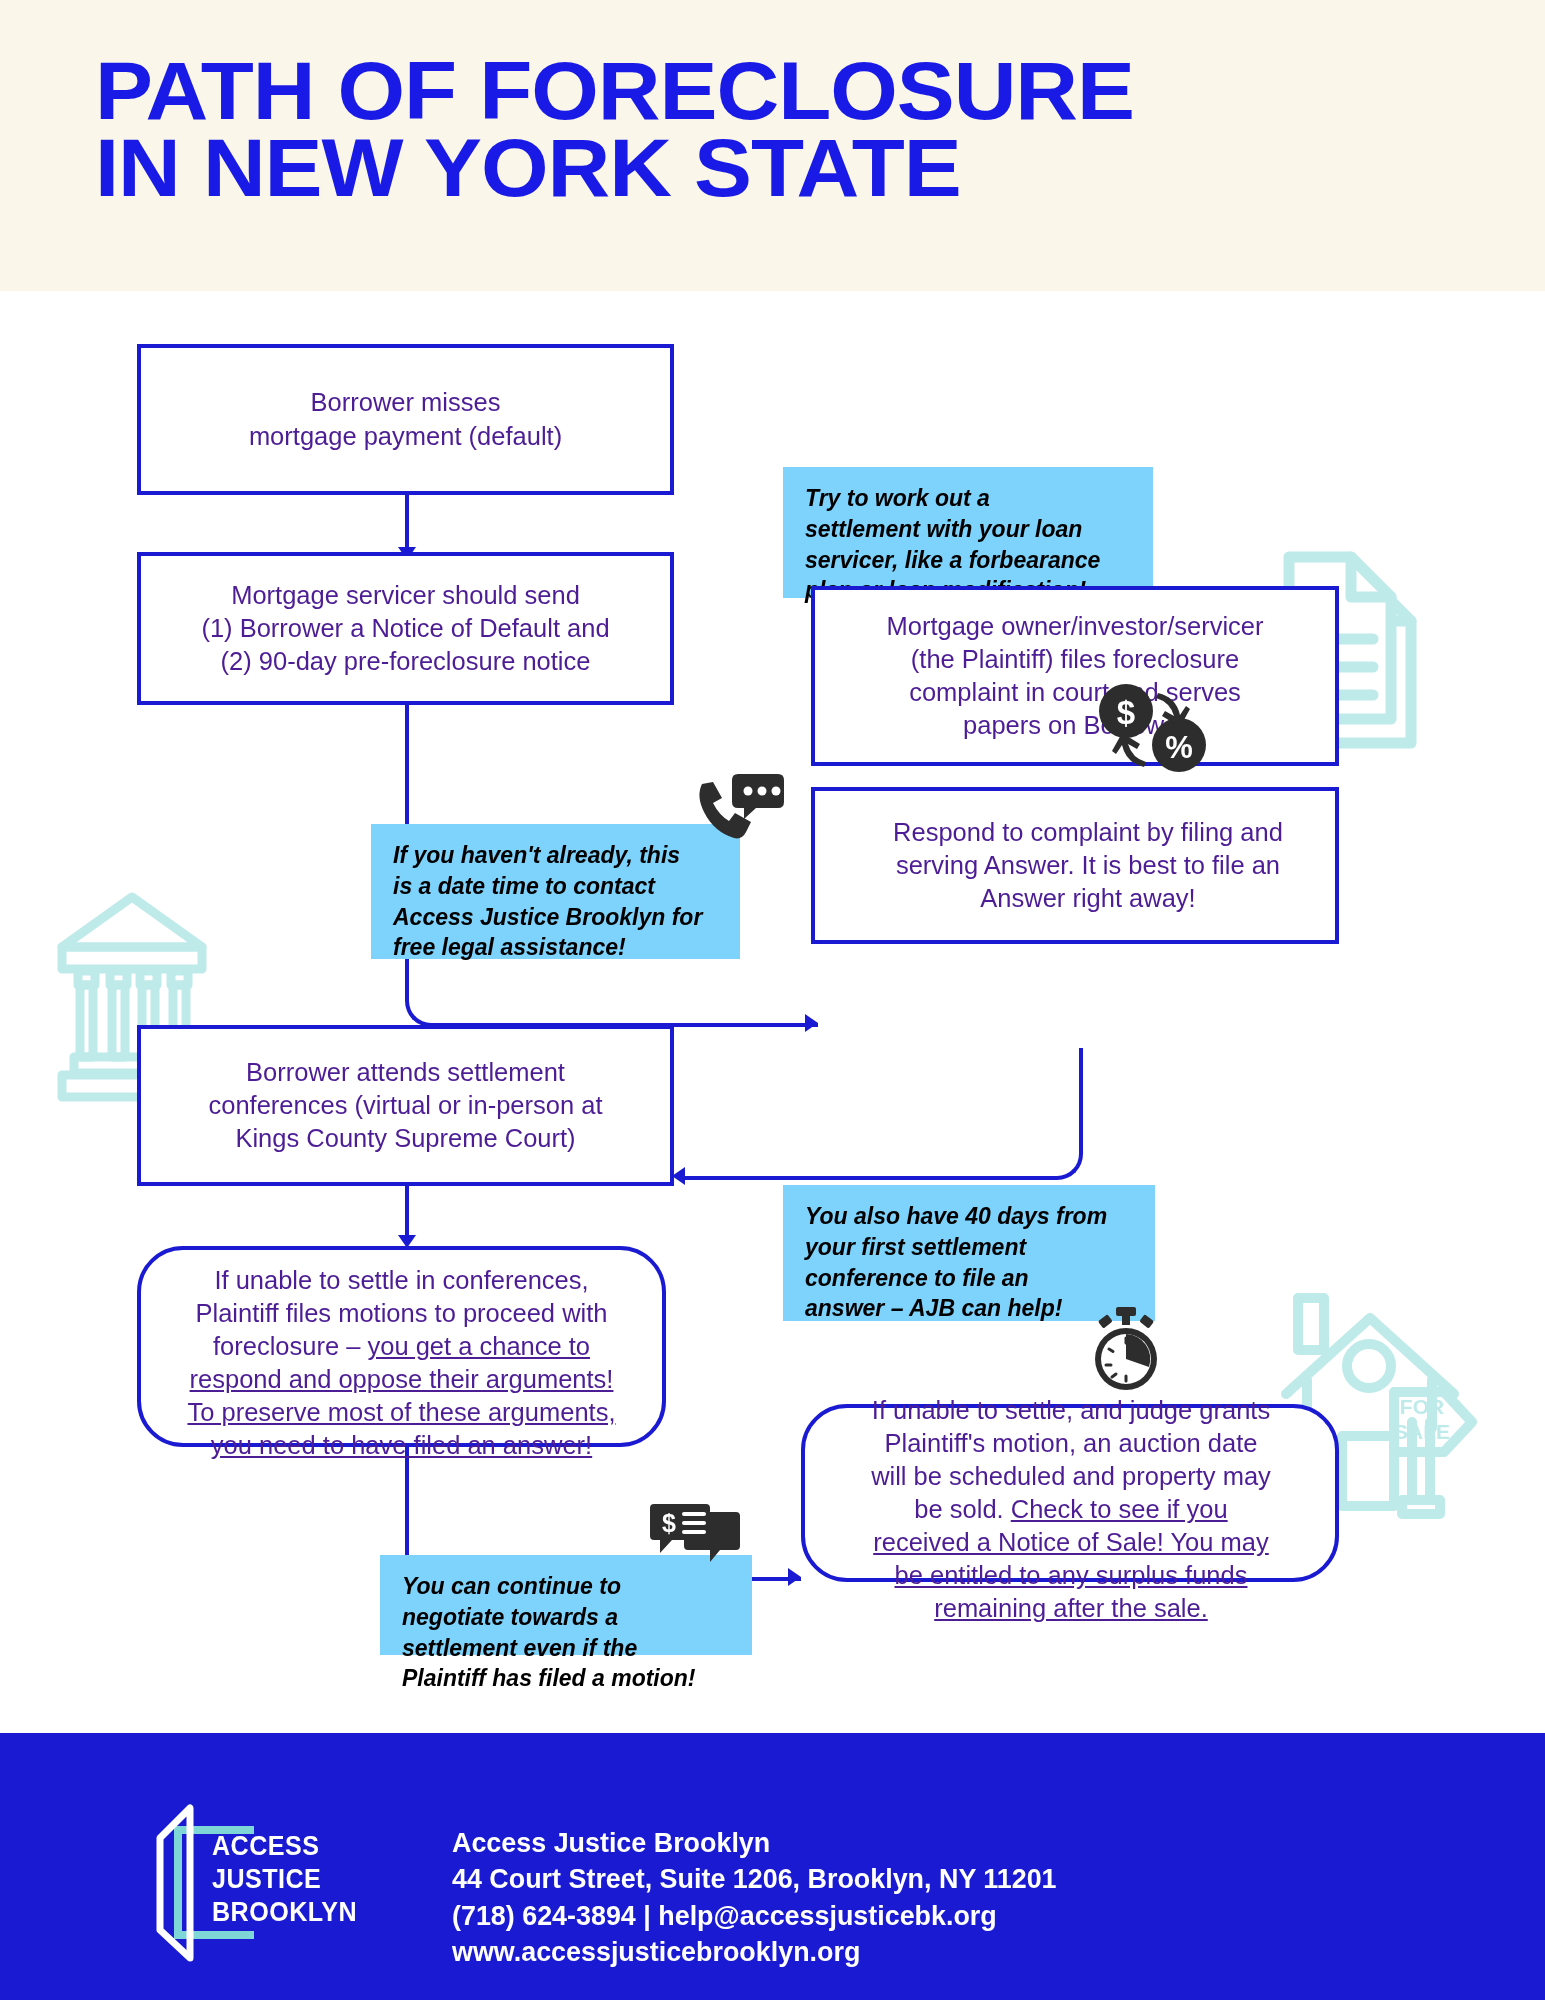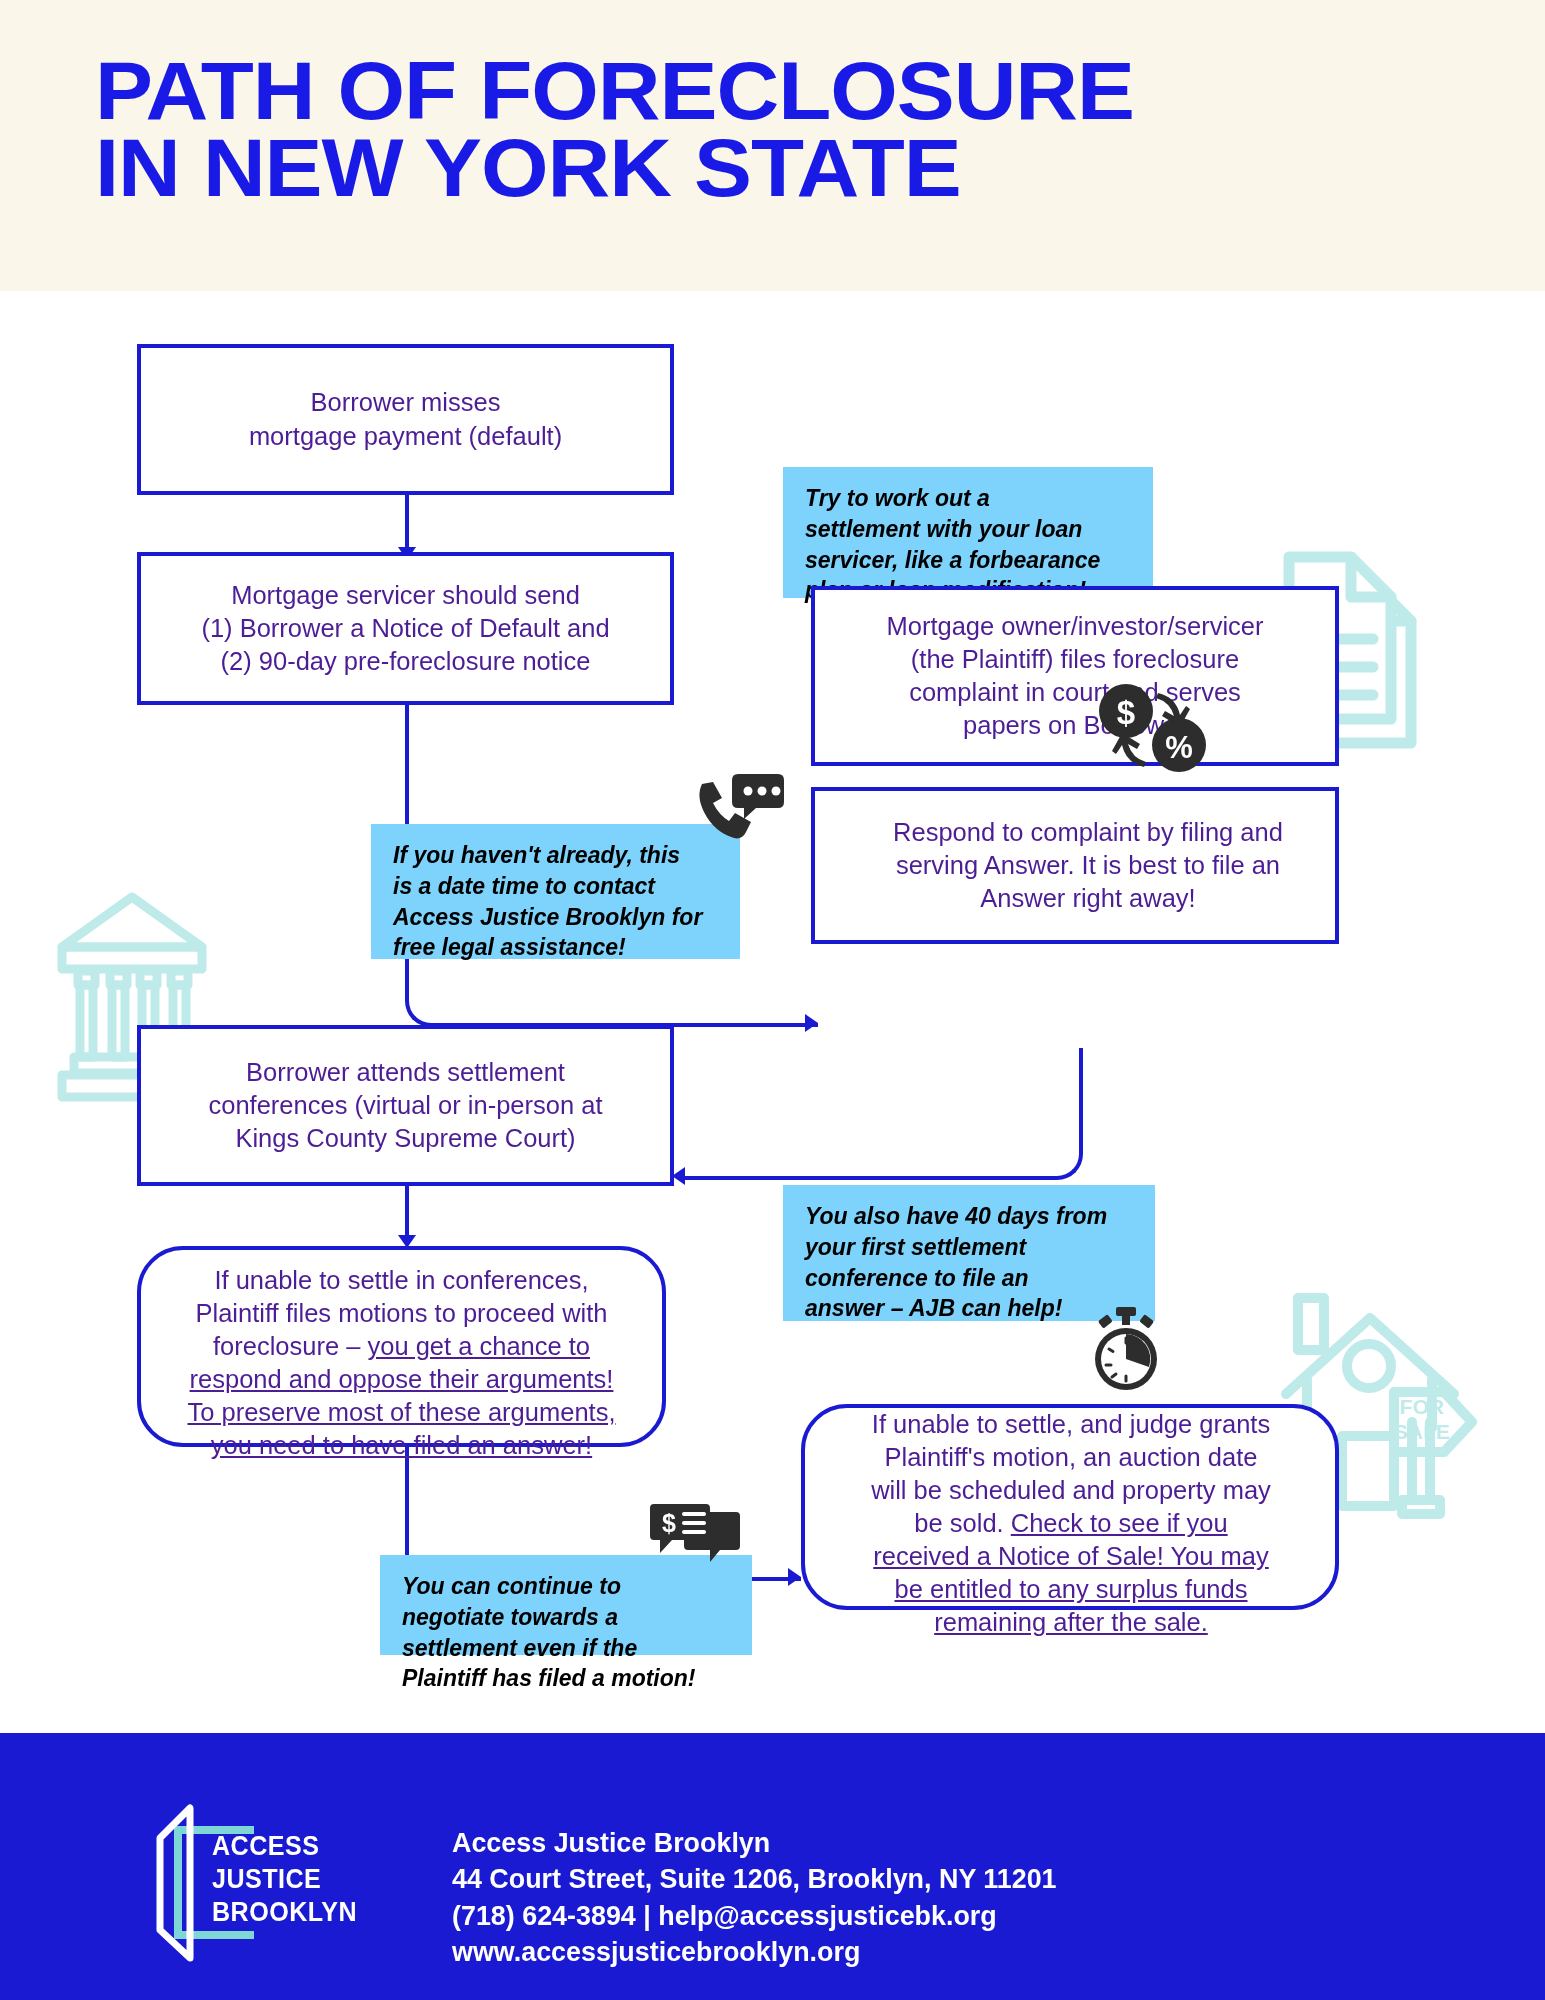--- a/index.html
+++ b/index.html
@@ -156,21 +156,21 @@
     <span>
       <span>If unable to settle in conferences,
 Plaintiff files motions to proceed with
 foreclosure – </span><span class="u">you get a chance to
 respond and oppose their arguments!
 To preserve most of these arguments,
 you need to have filed an answer!</span>
     </span>
   </div>
 
-  <div class="fbox round" style="left:801px;top:1113px;width:538px;height:206px;padding-left:16px;">
+  <div class="fbox round" style="left:801px;top:1113px;width:538px;height:178px;padding-left:16px;">
     <span>
       <span>If unable to settle, and judge grants
 Plaintiff's motion, an auction date
 will be scheduled and property may
 be sold. </span><span class="u">Check to see if you
 received a Notice of Sale! You may
 be entitled to any surplus funds
 remaining after the sale. </span>
     </span>
   </div>

